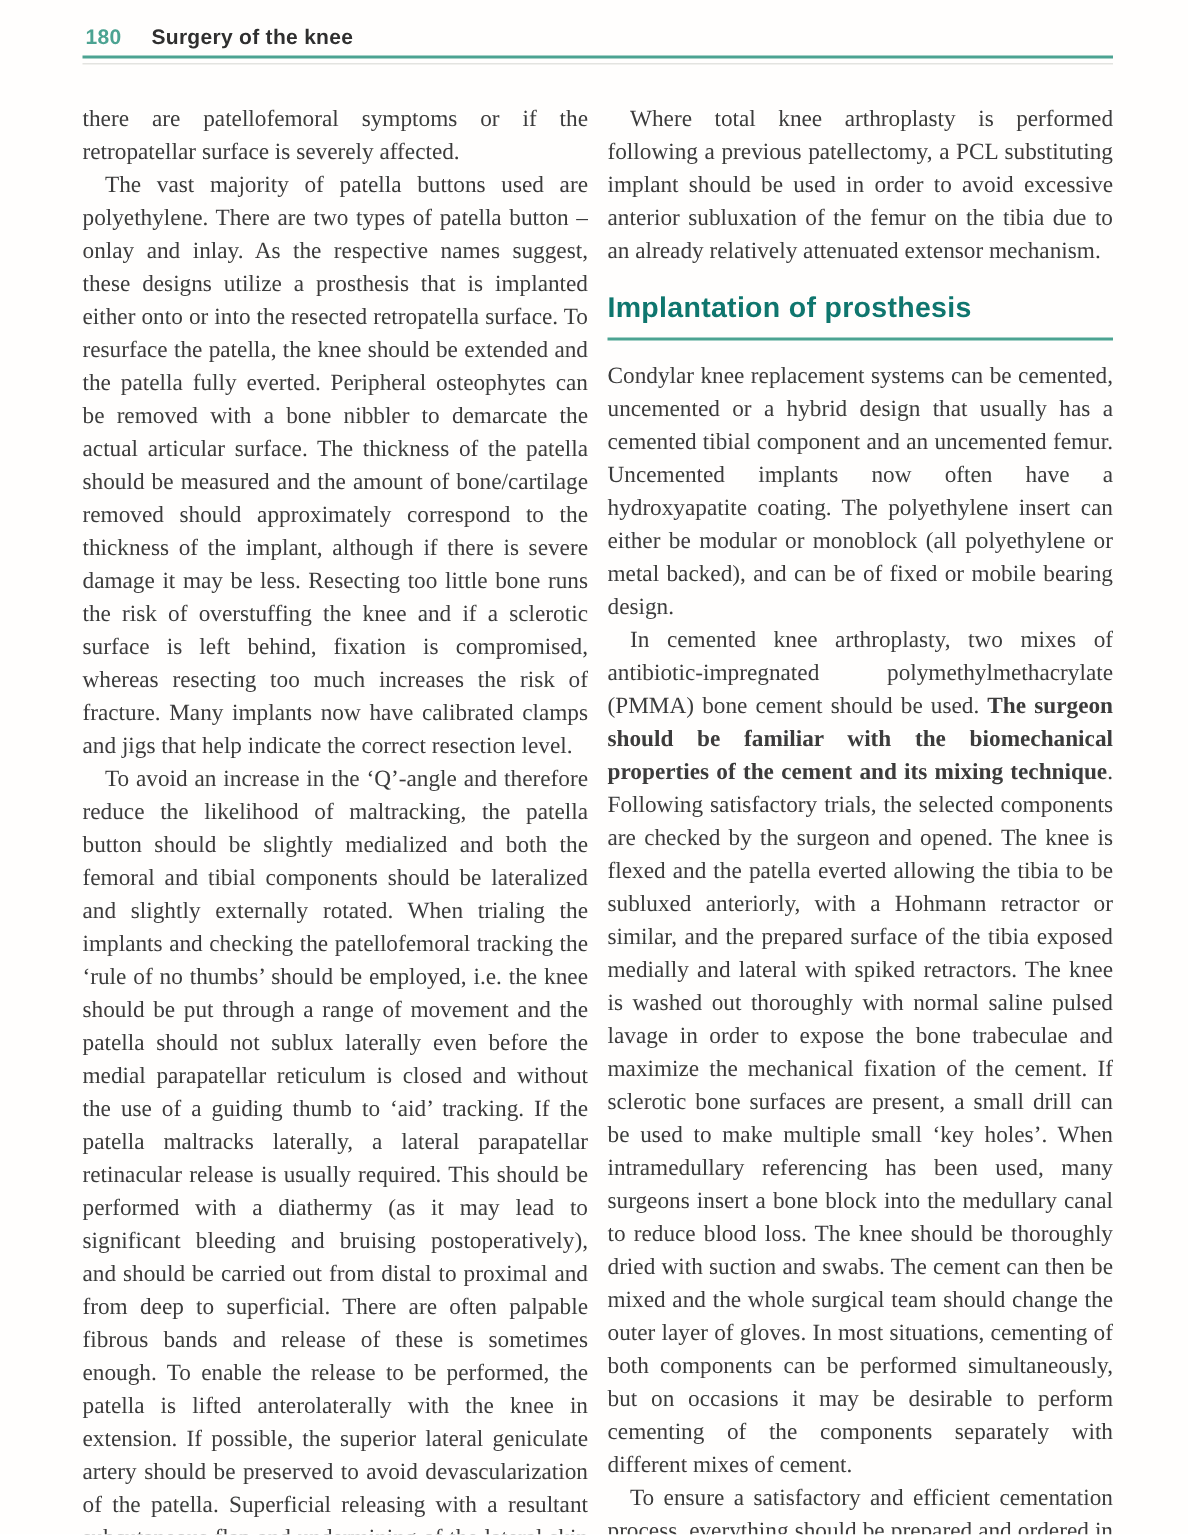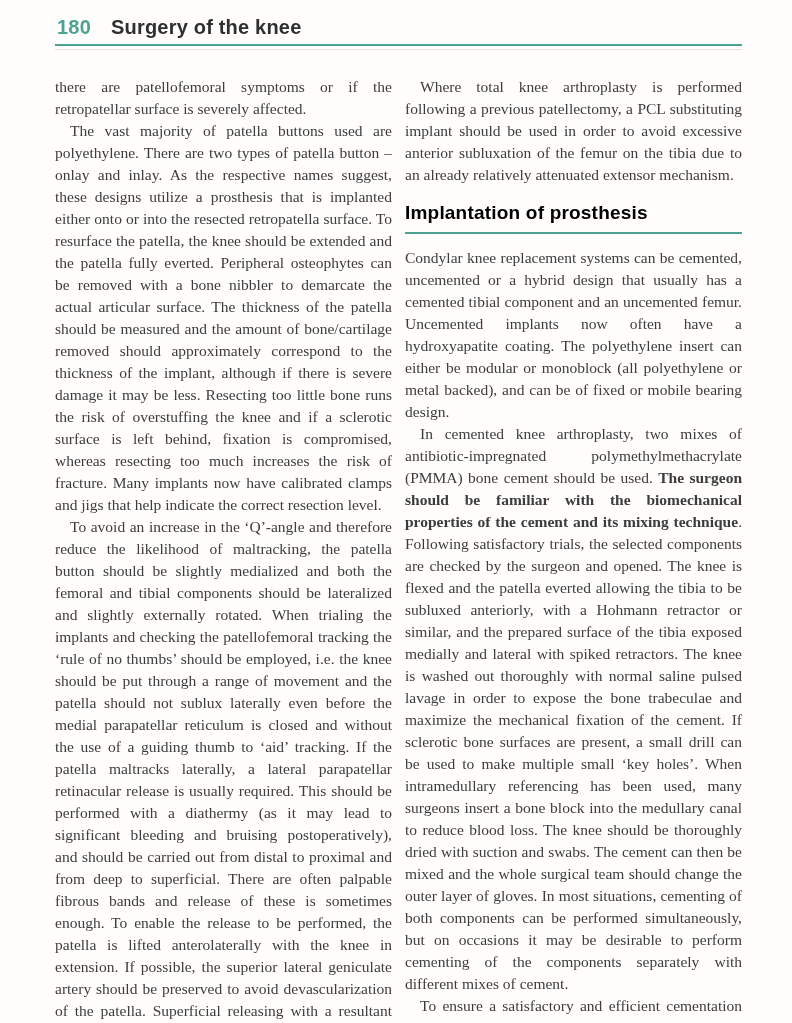--- a/index.html
+++ b/index.html
@@ -16,21 +16,21 @@
     background: #fffefd;
     padding: 16px 50px 0 55px;
     overflow: hidden;
   }
   
   .page-header {
     display: flex;
     align-items: baseline;
     gap: 20px;
     font-family: "Liberation Sans", "DejaVu Sans", sans-serif;
-    font-size: 20px;
+    font-size: 14px;
     font-weight: 700;
     color: #2f2f2f;
     letter-spacing: 0.2px;
     padding-left: 2px;
   }
   .page-num { color: #4ca392; }
   .header-rule {
     height: 2px;
     background: #4ca392;
     margin-top: 5px;
@@ -55,21 +55,21 @@
   }
   .col p { margin: 0; }
   p.indent { text-indent: 15px; }
   .it { }
   .bd { font-weight: 700; }
   
   .section-heading {
     font-family: "Liberation Sans", "DejaVu Sans", sans-serif;
     font-size: 19px;
     font-weight: 700;
-    color: #000000;
+    color: #0f766e;
     letter-spacing: 0.2px;
     margin: 15px 0 0 0;
     text-align: left;
     text-indent: 0;
     line-height: 24px;
   }
   .heading-rule {
     height: 2px;
     background: #4ca392;
     margin: 7px 0 13px 0;

